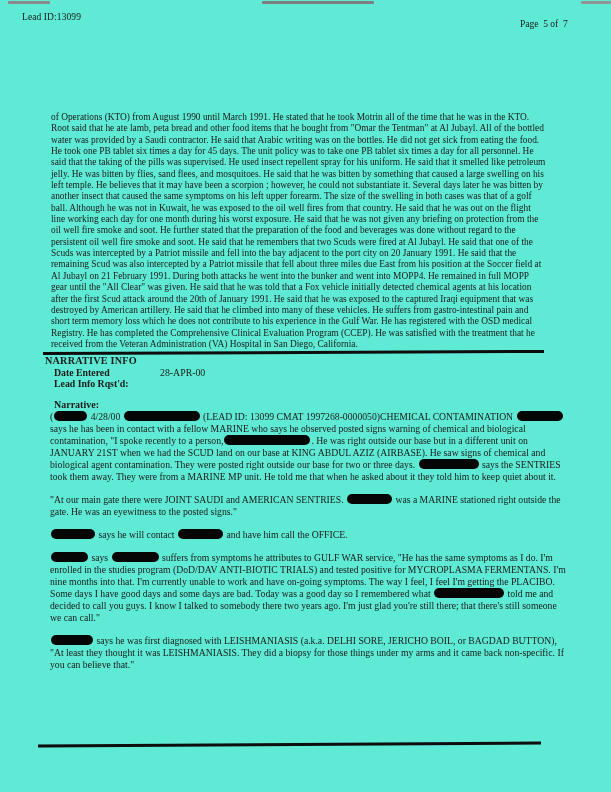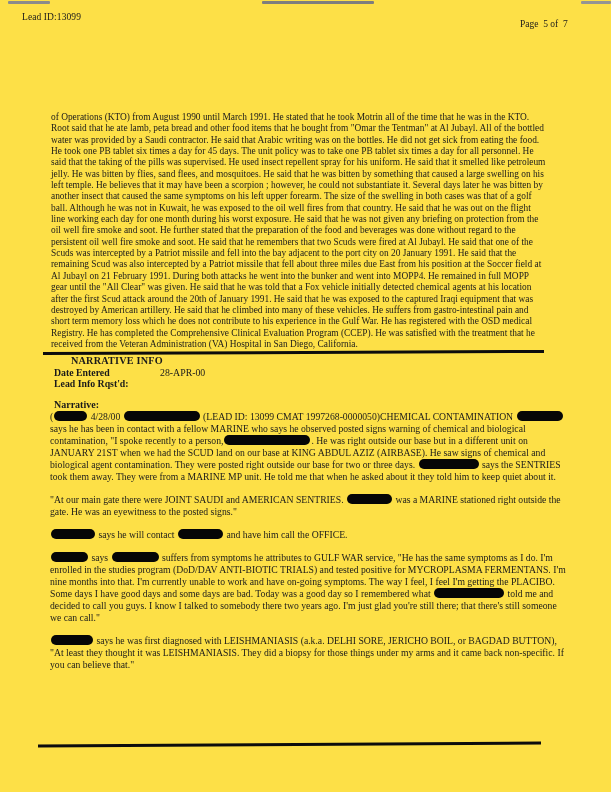--- a/index.html
+++ b/index.html
@@ -1,18 +1,18 @@
 <!DOCTYPE html>
 <html><head>
 <meta charset="utf-8">
 <style>
   html,body { margin:0; padding:0; background:#e8e8e8; }
   .page {
     position:relative; width:611px; height:792px; margin:0 auto;
-    background:#fde047; overflow:hidden;
+    background:#5eead4; overflow:hidden;
     font-family:"Liberation Serif", serif; color:#1a1a1a;
   }
   
   .art { position:absolute; top:1px; height:3px; background:#8b8b8b; border-radius:1px; }
   .art-left { left:8px; width:42px; }
   .art-mid { left:262px; width:112px; background:#7e7e7e; }
   .art-right { left:581px; width:30px; background:#949494; }
 
   .lead-id { position:absolute; left:22px; top:12px; font-size:9.5px; letter-spacing:.1px; }
   .pagenum { position:absolute; left:520px; top:19px; font-size:9.5px; white-space:pre; }
@@ -20,21 +20,21 @@
   .report {
     position:absolute; left:51px; top:71px; width:496px;
     font-size:9.4px; line-height:11.35px; text-align:left;margin-top:41px;
   }
 
   .divider { position:absolute; background:#0d0d0d; height:2.5px; }
   .divider-narrative { left:43px; top:351px; width:501px; transform:rotate(-0.25deg); }
   .divider-bottom { left:38px; top:743px; width:503px; transform:rotate(-0.35deg); }
 
   .ninfo { position:absolute; left:45px; top:355px; font-size:9.8px; line-height:11.6px; }
-  .ninfo-title { font-weight:bold; font-size:10.2px; letter-spacing:.2px;margin-left:26px; }
+  .ninfo-title { font-weight:bold; font-size:10.2px; letter-spacing:.2px; }
   .ninfo-row { margin-left:9px; font-weight:bold; }
   .ninfo-row .value { font-weight:normal;margin-left:48px; }
 
   .narrative-label { position:absolute; left:54px; top:399px; font-size:10px; font-weight:bold; }
 
   .narrative {
     position:absolute; left:50px; top:411px; width:521px;
     font-size:9.7px; line-height:12px;
   }
   .npara { margin:0 4px 11px 0; }

